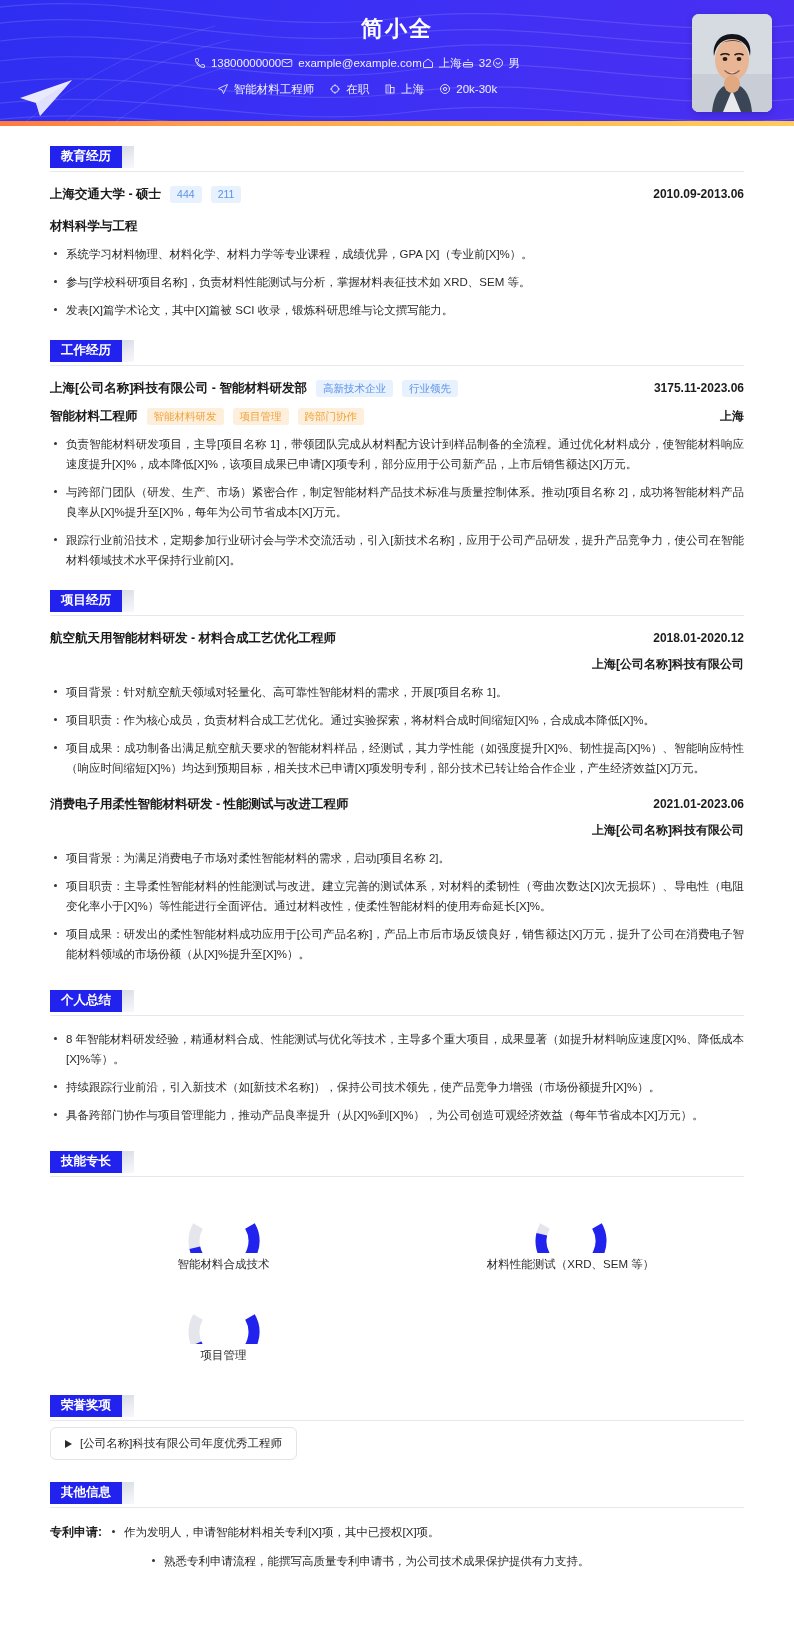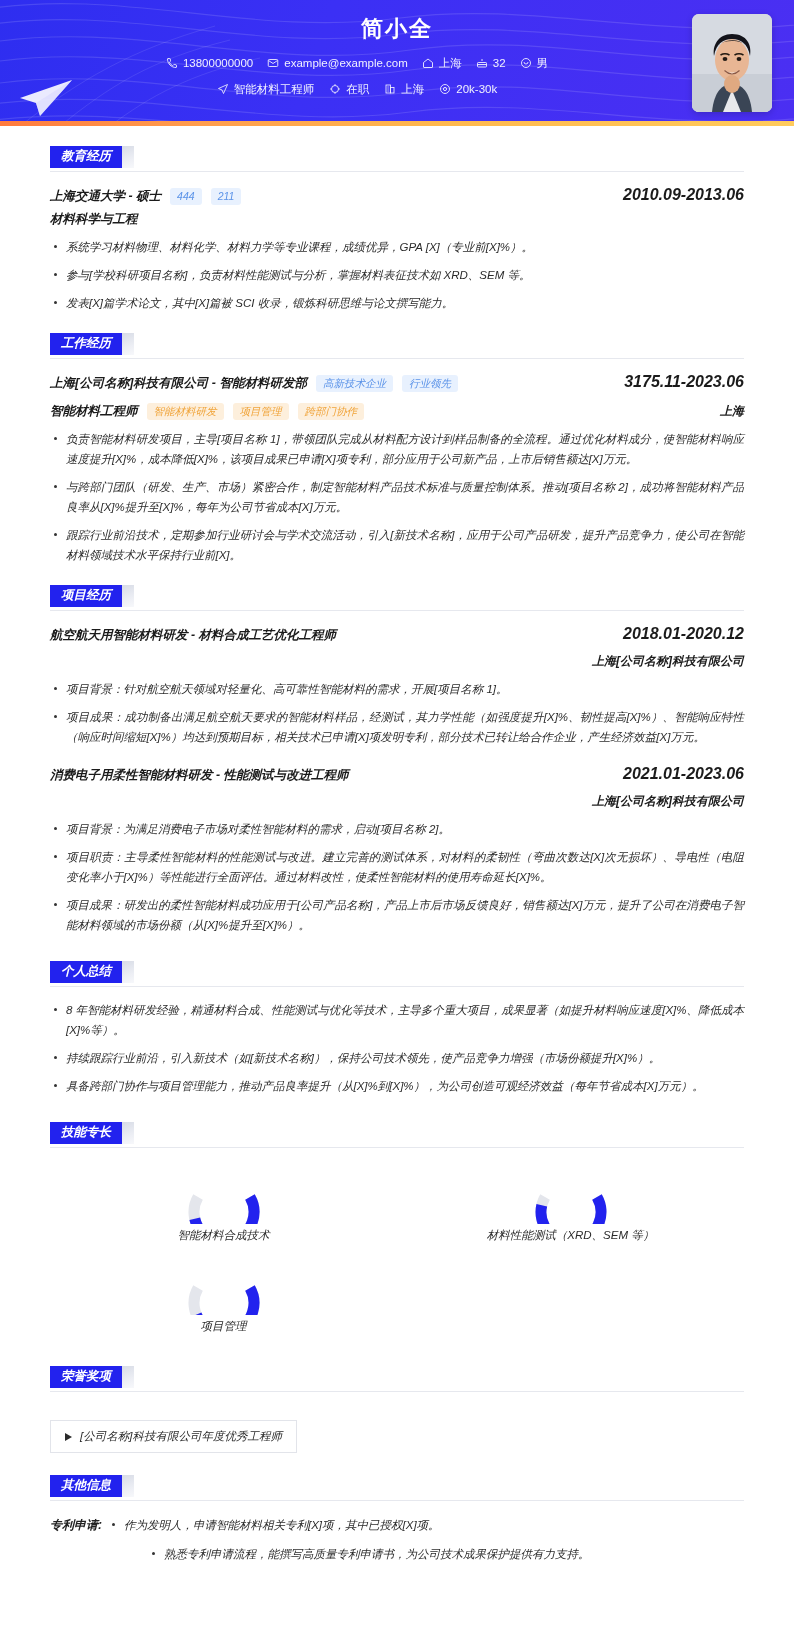--- a/index.html
+++ b/index.html
@@ -30,21 +30,21 @@
     padding: 14px 0 0 0;
     text-align: center;
   }
   .name {
     color: #fff; font-size: 22px; font-weight: bold; letter-spacing: 2px;
     line-height: 30px;
   }
   .contact-row {
     margin-top: 11px;
     display: flex; justify-content: center; align-items: center;
-    flex-wrap: wrap; gap: 14px;
+    flex-wrap: wrap; 
     color: #e8e8ff; font-size: 11.5px; line-height: 16px;
     padding: 0 140px 0 60px;
   }
   .contact-row.second { margin-top: 10px; gap: 15px; }
   .ci { display: inline-flex; align-items: center; gap: 5px; white-space: nowrap; }
   .ci svg { display: block; opacity: .92; }
   .ci span { color: #f0f0ff; }
 
   .photo {
     position: absolute; right: 22px; top: 14px;
@@ -53,21 +53,21 @@
     background: #d9dde4;
     box-shadow: 0 2px 7px rgba(0,0,0,.18);
   }
   .photo svg { display: block; width: 80px; height: 98px; }
 
   .plane {
     position: absolute; left: 18px; bottom: 8px; z-index: 2; opacity: .95;
   }
 
   
-  .page { padding: 0 50px; font-style: italic; }
+  .page { padding: 0 50px; }
 
   .section { margin-top: 20px; }
   .sec-head {
     position: relative; height: 22px; margin-bottom: 4px;
   }
   .sec-badge {
     position: relative; display: inline-block;
     background: #2222ee; color: #fff;
     font-size: 12.5px; font-weight: bold;
     padding: 3px 11px 4px 11px;
@@ -77,32 +77,32 @@
   .sec-tail {
     display: inline-block; width: 12px; height: 22px; vertical-align: top;
     background: linear-gradient(160deg, #d8dce6 0%, #eceef4 60%, #f7f8fb 100%);
   }
   .sec-underline { border-bottom: 1px solid #e6e8ee; margin-top: -1px; }
 
   .entry { margin-top: 14px; }
   .row-between { display: flex; align-items: baseline; justify-content: space-between; }
   .title-line { font-size: 12.5px; font-weight: bold; color: #1b1b1b; display: flex; align-items: flex-end; flex-wrap: wrap; gap: 0; }
   .title-line .t { white-space: nowrap; }
-  .date { font-size: 16px; font-weight: bold; color: #1b1b1b; white-space: nowrap; padding-left: 12px; text-align: center; }
+  .date { font-size: 12px; font-weight: bold; color: #1b1b1b; white-space: nowrap; padding-left: 12px; text-align: center; }
   .loc { font-size: 12px; font-weight: bold; color: #1b1b1b; white-space: nowrap; padding-left: 12px; }
 
   .tag {
     display: inline-block; font-size: 10.5px; font-weight: normal;
     padding: 2px 7px; border-radius: 3px; margin-left: 9px;
     line-height: 13px;
   }
   .tag.blue { background: #e8f1fe; color: #5b93e8; }
   .tag.orange { background: #fdefdc; color: #f0a43a; }
 
-  .subtitle { font-size: 12.5px; font-weight: bold; color: #1b1b1b; margin-top: 6px; }
+  .subtitle { font-size: 12.5px; font-weight: bold; color: #1b1b1b; margin-top: 15px; }
   .company { font-size: 12px; font-weight: bold; color: #1b1b1b; margin-top: 9px; text-align: right; }
 
   ul.bullets { list-style: none; margin-top: 9px; }
   ul.bullets > li {
     position: relative; padding-left: 16px; margin-top: 8px;
     font-size: 11.5px; line-height: 20px; color: #2b2b2b; text-align: justify;
   }
   ul.bullets > li:before {
     content: ""; position: absolute; left: 4px; top: 8px;
     width: 3px; height: 3px; border-radius: 50%; background: #333;
@@ -115,22 +115,22 @@
   .skill {
     width: 50%; display: flex; flex-direction: column; align-items: center;
     margin-bottom: 10px;
   }
   .gauge { width: 96px; height: 62px; position: relative; }
   .skill-label { font-size: 11.5px; color: #2b2b2b; margin-top: 4px; text-align: center; }
 
   
   .honor-box {
     display: inline-flex; align-items: center; gap: 8px;
-    border: 1px solid #e2e4ea; border-radius: 0;
-    padding: 8px 14px; margin-top: 28px;
+    border: 1px solid #e2e4ea; border-radius: 6px;
+    padding: 8px 14px; margin-top: 6px;
     font-size: 11.5px; color: #2b2b2b; background: #fff;
   }
   .tri { width: 0; height: 0; border-left: 7px solid #2b2b2b; border-top: 4.5px solid transparent; border-bottom: 4.5px solid transparent; }
 
   
   .other-row { display: flex; margin-top: 14px; }
   .other-key { font-size: 12px; font-weight: bold; white-space: nowrap; padding-right: 6px; line-height: 20px; }
   .other-list { list-style: none; flex: 1; }
   .other-list > li {
     position: relative; padding-left: 16px; margin-bottom: 9px;
@@ -329,20 +329,21 @@
     <div class="entry">
       <div class="row-between">
         <div class="title-line">
           <span class="t">航空航天用智能材料研发 - 材料合成工艺优化工程师</span>
         </div>
         <div class="date">2018.01-2020.12</div>
       </div>
       <div class="company">上海[公司名称]科技有限公司</div>
       <ul class="bullets">
         <li>项目背景：针对航空航天领域对轻量化、高可靠性智能材料的需求，开展[项目名称 1]。</li>
+        <li>项目职责：作为核心成员，负责材料合成工艺优化。通过实验探索，将材料合成时间缩短[X]%，合成成本降低[X]%。</li>
         <li>项目成果：成功制备出满足航空航天要求的智能材料样品，经测试，其力学性能（如强度提升[X]%、韧性提高[X]%）、智能响应特性（响应时间缩短[X]%）均达到预期目标，相关技术已申请[X]项发明专利，部分技术已转让给合作企业，产生经济效益[X]万元。</li>
       </ul>
     </div>
 
     <div class="entry" style="margin-top:18px">
       <div class="row-between">
         <div class="title-line">
           <span class="t">消费电子用柔性智能材料研发 - 性能测试与改进工程师</span>
         </div>
         <div class="date">2021.01-2023.06</div>

